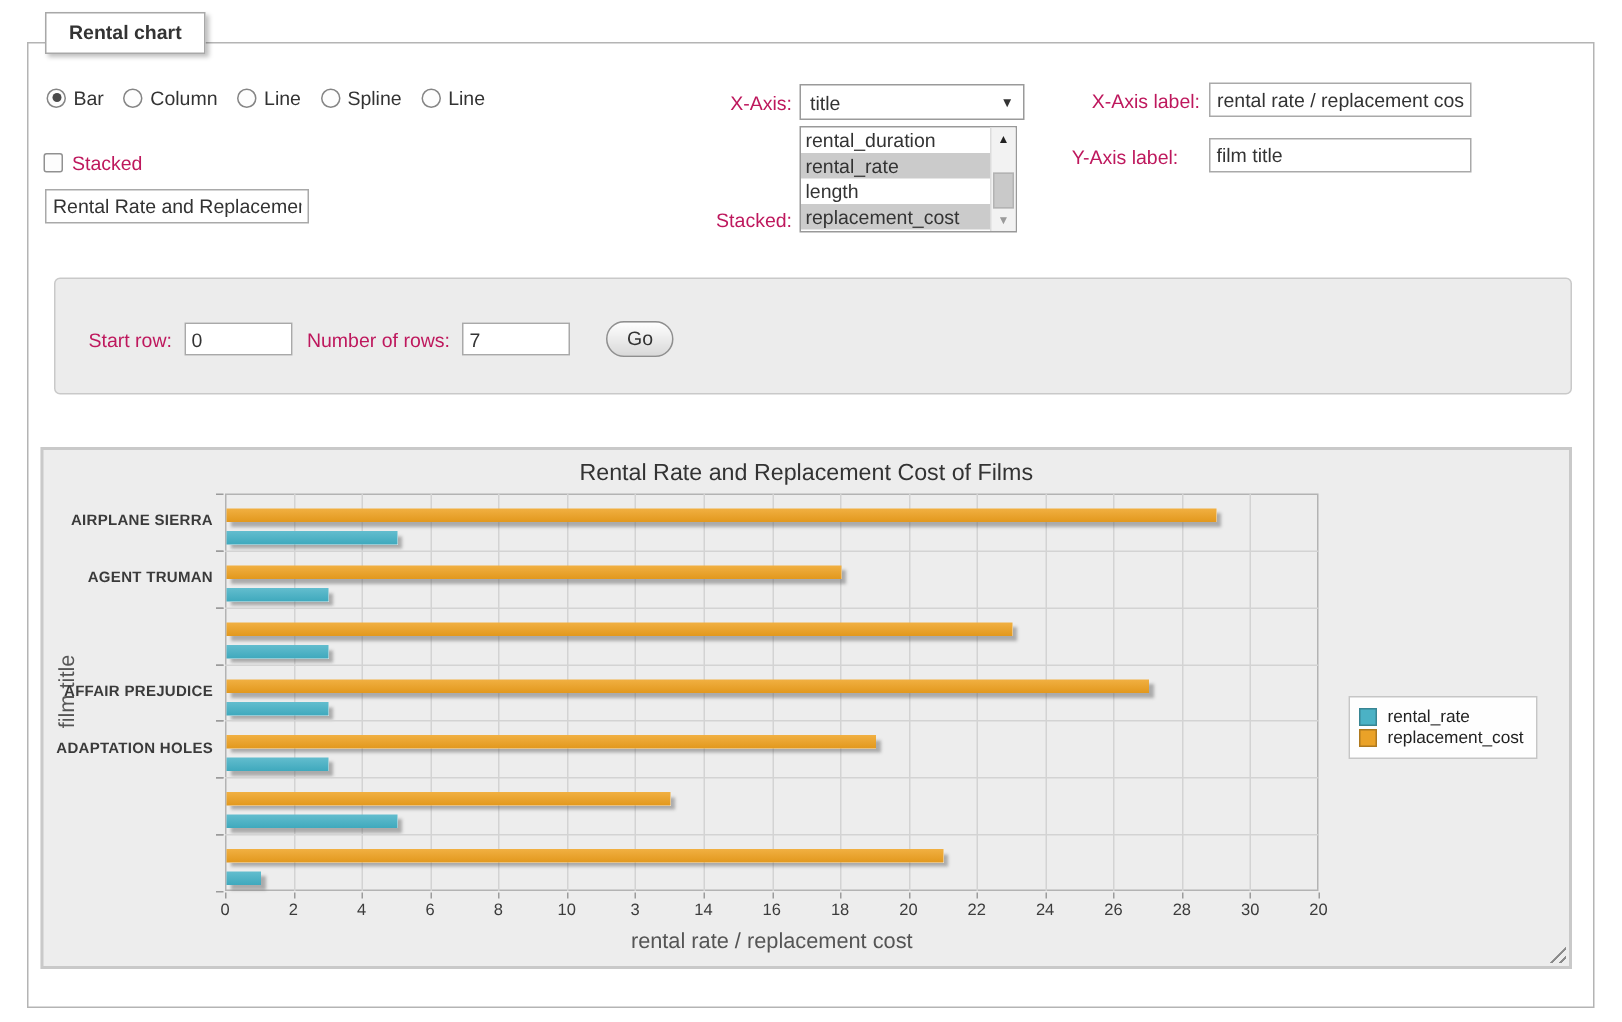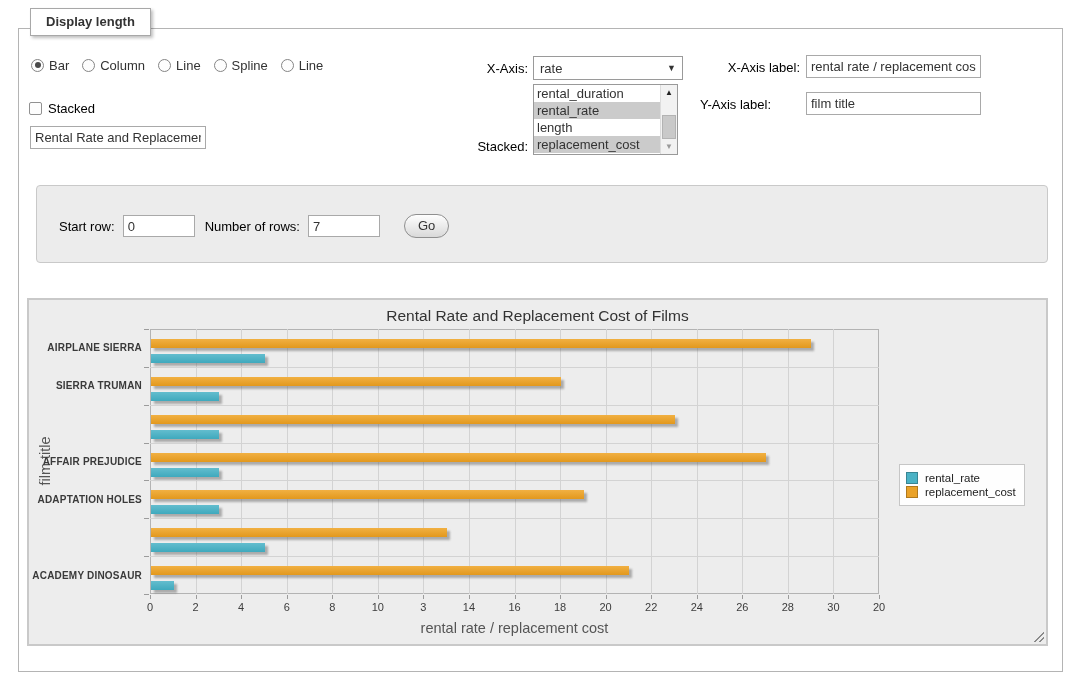--- a/index.html
+++ b/index.html
@@ -17,21 +17,21 @@
   .radio-row { left: 31px; top: 57px; height: 16px; display: flex; align-items: center; }
   .radio-opt { display: flex; align-items: center; margin-right: 13px; cursor: default; }
   .radio-circle { width: 13px; height: 13px; border: 1px solid #858585; border-radius: 50%; background: #fdfdfd;
     display: inline-flex; align-items: center; justify-content: center; margin-right: 5px; }
   .radio-dot { width: 6px; height: 6px; border-radius: 50%; background: #4a4a4a; }
   .check-row { left: 29px; top: 88px; display: flex; align-items: center; margin-top: 13px; }
   .checkbox { width: 13px; height: 13px; border: 1px solid #919191; border-radius: 2px; background: #fdfdfd; margin-right: 6px; }
 
   input.text { border: 1px solid #a9a9a9; background: #fff; font-family: "Liberation Sans", sans-serif;
     font-size: 13px; color: #333; padding: 2px 4px; }
-  .lbl { color: #000000; }
+  .lbl { color: #be185d; }
 
   
   .select { left: 533px; top: 56px; width: 150px; height: 24px; border: 1px solid #9a9a9a; background: #fff;
     display: flex; align-items: center; padding: 0 6px; }
   .select .val { flex: 1; }
   .select .arrow { font-size: 9px; color: #333; }
 
   
   .listbox { left: 533px; top: 84px; width: 145px; height: 71px; border: 1px solid #999; background: #fff; display: flex; }
   .lb-items { flex: 1; overflow: hidden; }
@@ -74,21 +74,21 @@
   .legend-label { font-size: 11.5px; color: #222; white-space: nowrap; }
 
   .resize-handle { position: absolute; right: 2px; bottom: 2px; width: 11px; height: 11px;
     background: repeating-linear-gradient(135deg, #8a8a8a 0, #8a8a8a 1.4px, transparent 1.4px, transparent 4px);
     clip-path: polygon(100% 0, 100% 100%, 0 100%); cursor: se-resize; }
 </style>
 </head>
 <body>
 
 <div class="abs fieldset"></div>
-<div class="abs fieldset-legend">Display length</div>
+<div class="abs fieldset-legend">Rental chart</div>
 
 <div class="abs radio-row" id="radio-group">
     <span class="radio-opt">
       <span class="radio-circle">
         <span class="radio-dot"></span>
       </span>
       <span>Bar</span>
     </span>
     <span class="radio-opt">
       <span class="radio-circle"></span>
@@ -110,21 +110,21 @@
 
 <div class="abs check-row">
   <span class="checkbox"></span>
   <span class="lbl">Stacked</span>
 </div>
 
 <input class="abs text" style="left: 30px; top: 126px; width: 176px; height: 23px;" value="Rental Rate and Replacement Cost of Films">
 
 <div class="abs lbl" style="left:430px; top:61px; width:98px; text-align:right;">X-Axis:</div>
 <div class="abs select">
-  <span class="val">rate</span>
+  <span class="val">title</span>
   <span class="arrow">▼</span>
 </div>
 
 <div class="abs lbl" style="left:430px; top:139px; width:98px; text-align:right;">Stacked:</div>
 <div class="abs listbox">
   <div class="lb-items" id="lb-items">
       <div class="lb-item">rental_duration</div>
       <div class="lb-item sel">rental_rate</div>
       <div class="lb-item">length</div>
       <div class="lb-item sel">replacement_cost</div>
@@ -132,21 +132,21 @@
   <div class="lb-scroll">
     <div class="lb-up">▲</div>
     <div class="lb-thumb"></div>
     <div class="lb-down">▼</div>
   </div>
 </div>
 
 <div class="abs lbl" style="left:700px; top:60px; width:100px; text-align:right;">X-Axis label:</div>
 <input class="abs text" style="left: 806px; top: 55px; width: 175px; height: 23px;" value="rental rate / replacement cost">
 
-<div class="abs lbl" style="left:700px; top:97px; width:100px; text-align:left;">Y-Axis label:</div>
+<div class="abs lbl" style="left:700px; top:97px; width:100px; text-align:center;">Y-Axis label:</div>
 <input class="abs text" style="left: 806px; top: 92px; width: 175px; height: 23px;" value="film title">
 
 <div class="abs rows-panel">
   <div class="rows-inner">
     <span class="lbl">Start row:</span>
     <input class="text" style="width: 72px; height: 22px; margin-left: 8px;" value="0">
     <span class="lbl" style="margin-left:10px;">Number of rows:</span>
     <input class="text" style="width: 72px; height: 22px; margin-left: 8px;" value="7">
     <button class="go-btn">Go</button>
   </div>
@@ -218,21 +218,21 @@
     <div class="x-tick" style="left: 850px;"></div>
     <div class="x-tick-label" style="left: 835px;">20</div>
     <div class="y-tick" style="top: 29px;"></div>
     <div class="y-tick" style="top: 66.8571px;"></div>
     <div class="y-cat-label" style="top: 29px; height: 37.8571px;">AIRPLANE SIERRA</div>
     <div class="bar s-replacement_cost" style="left: 122px; top: 39px; width: 660.428px;"></div>
     <div class="bar s-rental_rate" style="left: 122px; top: 54px; width: 113.678px;"></div>
     <div class="gridline-y" style="top: 66.8571px;"></div>
     <div class="y-tick" style="top: 66.8571px;"></div>
     <div class="y-tick" style="top: 104.714px;"></div>
-    <div class="y-cat-label" style="top: 66.8571px; height: 37.8571px;">SIERRA TRUMAN</div>
+    <div class="y-cat-label" style="top: 66.8571px; height: 37.8571px;">AGENT TRUMAN</div>
     <div class="bar s-replacement_cost" style="left: 122px; top: 76.8571px; width: 409.835px;"></div>
     <div class="bar s-rental_rate" style="left: 122px; top: 91.8571px; width: 68.1159px;"></div>
     <div class="gridline-y" style="top: 104.714px;"></div>
     <div class="y-tick" style="top: 104.714px;"></div>
     <div class="y-tick" style="top: 142.571px;"></div>
     <div class="bar s-replacement_cost" style="left: 122px; top: 114.714px; width: 523.741px;"></div>
     <div class="bar s-rental_rate" style="left: 122px; top: 129.714px; width: 68.1159px;"></div>
     <div class="gridline-y" style="top: 142.571px;"></div>
     <div class="y-tick" style="top: 142.571px;"></div>
     <div class="y-tick" style="top: 180.429px;"></div>
@@ -246,16 +246,15 @@
     <div class="bar s-replacement_cost" style="left: 122px; top: 190.429px; width: 432.616px;"></div>
     <div class="bar s-rental_rate" style="left: 122px; top: 205.429px; width: 68.1159px;"></div>
     <div class="gridline-y" style="top: 218.286px;"></div>
     <div class="y-tick" style="top: 218.286px;"></div>
     <div class="y-tick" style="top: 256.143px;"></div>
     <div class="bar s-replacement_cost" style="left: 122px; top: 228.286px; width: 295.928px;"></div>
     <div class="bar s-rental_rate" style="left: 122px; top: 243.286px; width: 113.678px;"></div>
     <div class="gridline-y" style="top: 256.143px;"></div>
     <div class="y-tick" style="top: 256.143px;"></div>
     <div class="y-tick" style="top: 294px;"></div>
-    <div class="y-cat-label" style="top: 256.143px; height: 37.8571px;">ACADEMY DINOSAUR</div>
     <div class="bar s-replacement_cost" style="left: 122px; top: 266.143px; width: 478.178px;"></div>
     <div class="bar s-rental_rate" style="left: 122px; top: 281.143px; width: 22.5534px;"></div>
   </div>
 
 </body></html>

